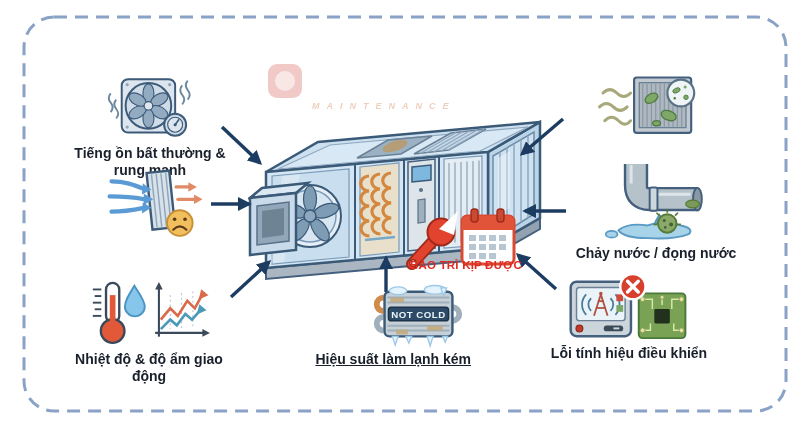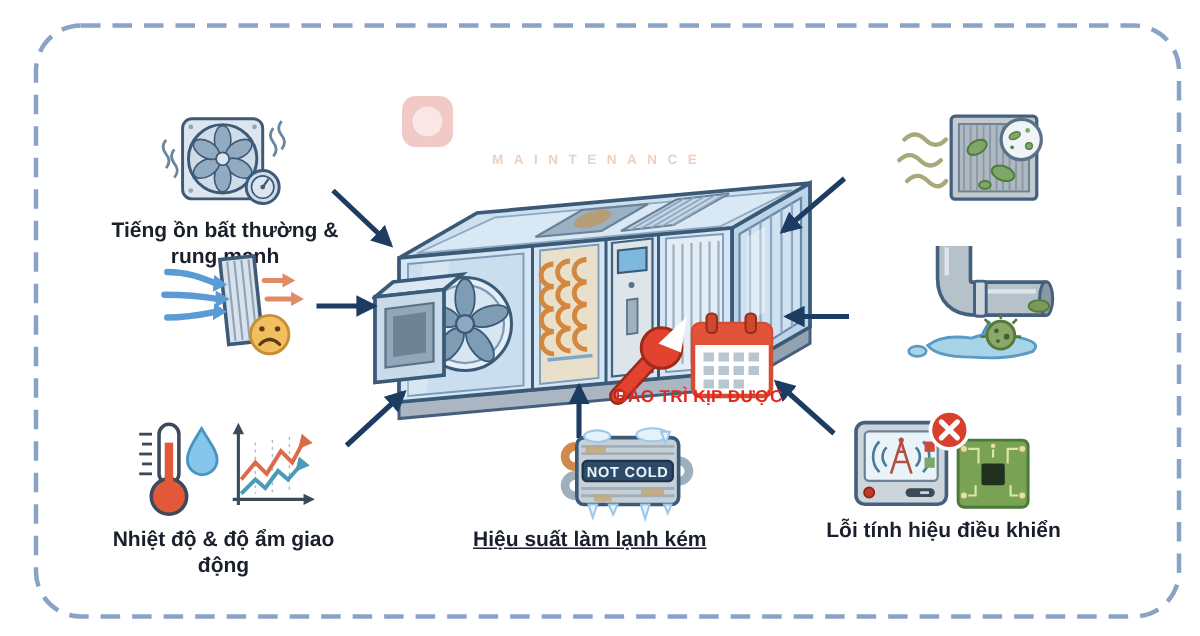--- a/index.html
+++ b/index.html
@@ -9,22 +9,22 @@
   .title{position:absolute;left:0;top:24px;width:100%;text-align:center;
          font-family:"DejaVu Serif",serif;font-weight:700;font-size:21px;
          color:#c73a3a;letter-spacing:.3px;}
   
   .wm-logo{position:absolute;left:268px;top:64px;width:34px;height:34px;border-radius:9px;
            background:rgba(210,80,70,.30);}
   .wm-logo::after{content:"";position:absolute;left:7px;top:7px;width:20px;height:20px;
            border-radius:50%;background:rgba(255,255,255,.55);}
   .wm-text{position:absolute;left:308px;top:56px;font-size:40px;font-weight:700;
            letter-spacing:2px;color:rgba(224,118,112,.38);}
-  .wm-sub{position:absolute;left:328px;top:101px;font-size:9px;font-weight:700;
-          letter-spacing:7px;color:rgba(214,150,108,.45);}
+  .wm-sub{position:absolute;left:312px;top:101px;font-size:9px;font-weight:700;
+          letter-spacing:7px;color:rgba(214,150,108,.45);font-style:italic;}
   .ahu{position:absolute;left:248px;top:80px;width:300px;height:215px;}
   
   .sign{position:absolute;display:flex;flex-direction:column;align-items:center;text-align:center;}
   .sign .lbl{margin-top:3px;font-size:14px;font-weight:700;color:#19202b;line-height:1.22;}
   .s-noise{left:70px;top:76px;width:160px;}
   .s-airflow{left:78px;top:168px;width:160px;}
   .s-temp{left:64px;top:280px;width:170px;}
   .s-smell{left:553px;top:74px;width:202px;}
   .s-water{left:572px;top:164px;width:168px;}
   .s-signal{left:548px;top:272px;width:162px;}
@@ -305,20 +305,21 @@
           <line x1="56" y1="53" x2="53" y2="50"></line>
             <line x1="74" y1="62" x2="78" y2="62"></line>
             <line x1="54" y1="62" x2="50" y2="62"></line>
         </g>
         <circle cx="64" cy="61" r="9.5" fill="#8aa868" stroke="#557a3a" stroke-width="2"></circle>
         <circle cx="61" cy="58" r="1.6" fill="#44603a"></circle>
           <circle cx="68" cy="62" r="2" fill="#44603a"></circle>
           <circle cx="62" cy="65" r="1.3" fill="#44603a"></circle>
       </g>
     </svg>
+    <div class="lbl">Chảy nước / đọng nước</div>
   </div>
 
   <div class="sign s-signal">
     <svg width="125" height="70" viewBox="0 0 125 72">
       <rect x="72" y="22" width="48" height="46" rx="4" fill="#79a254" stroke="#4a7a3a" stroke-width="2"></rect>
       <g stroke="#d8e8a8" stroke-width="1.5" fill="none">
         <path d="M76,28 H86 V38"></path>
           <path d="M116,28 H106 V38"></path>
         <path d="M76,60 H84 V53"></path>
           <path d="M116,60 H108 V53"></path>

